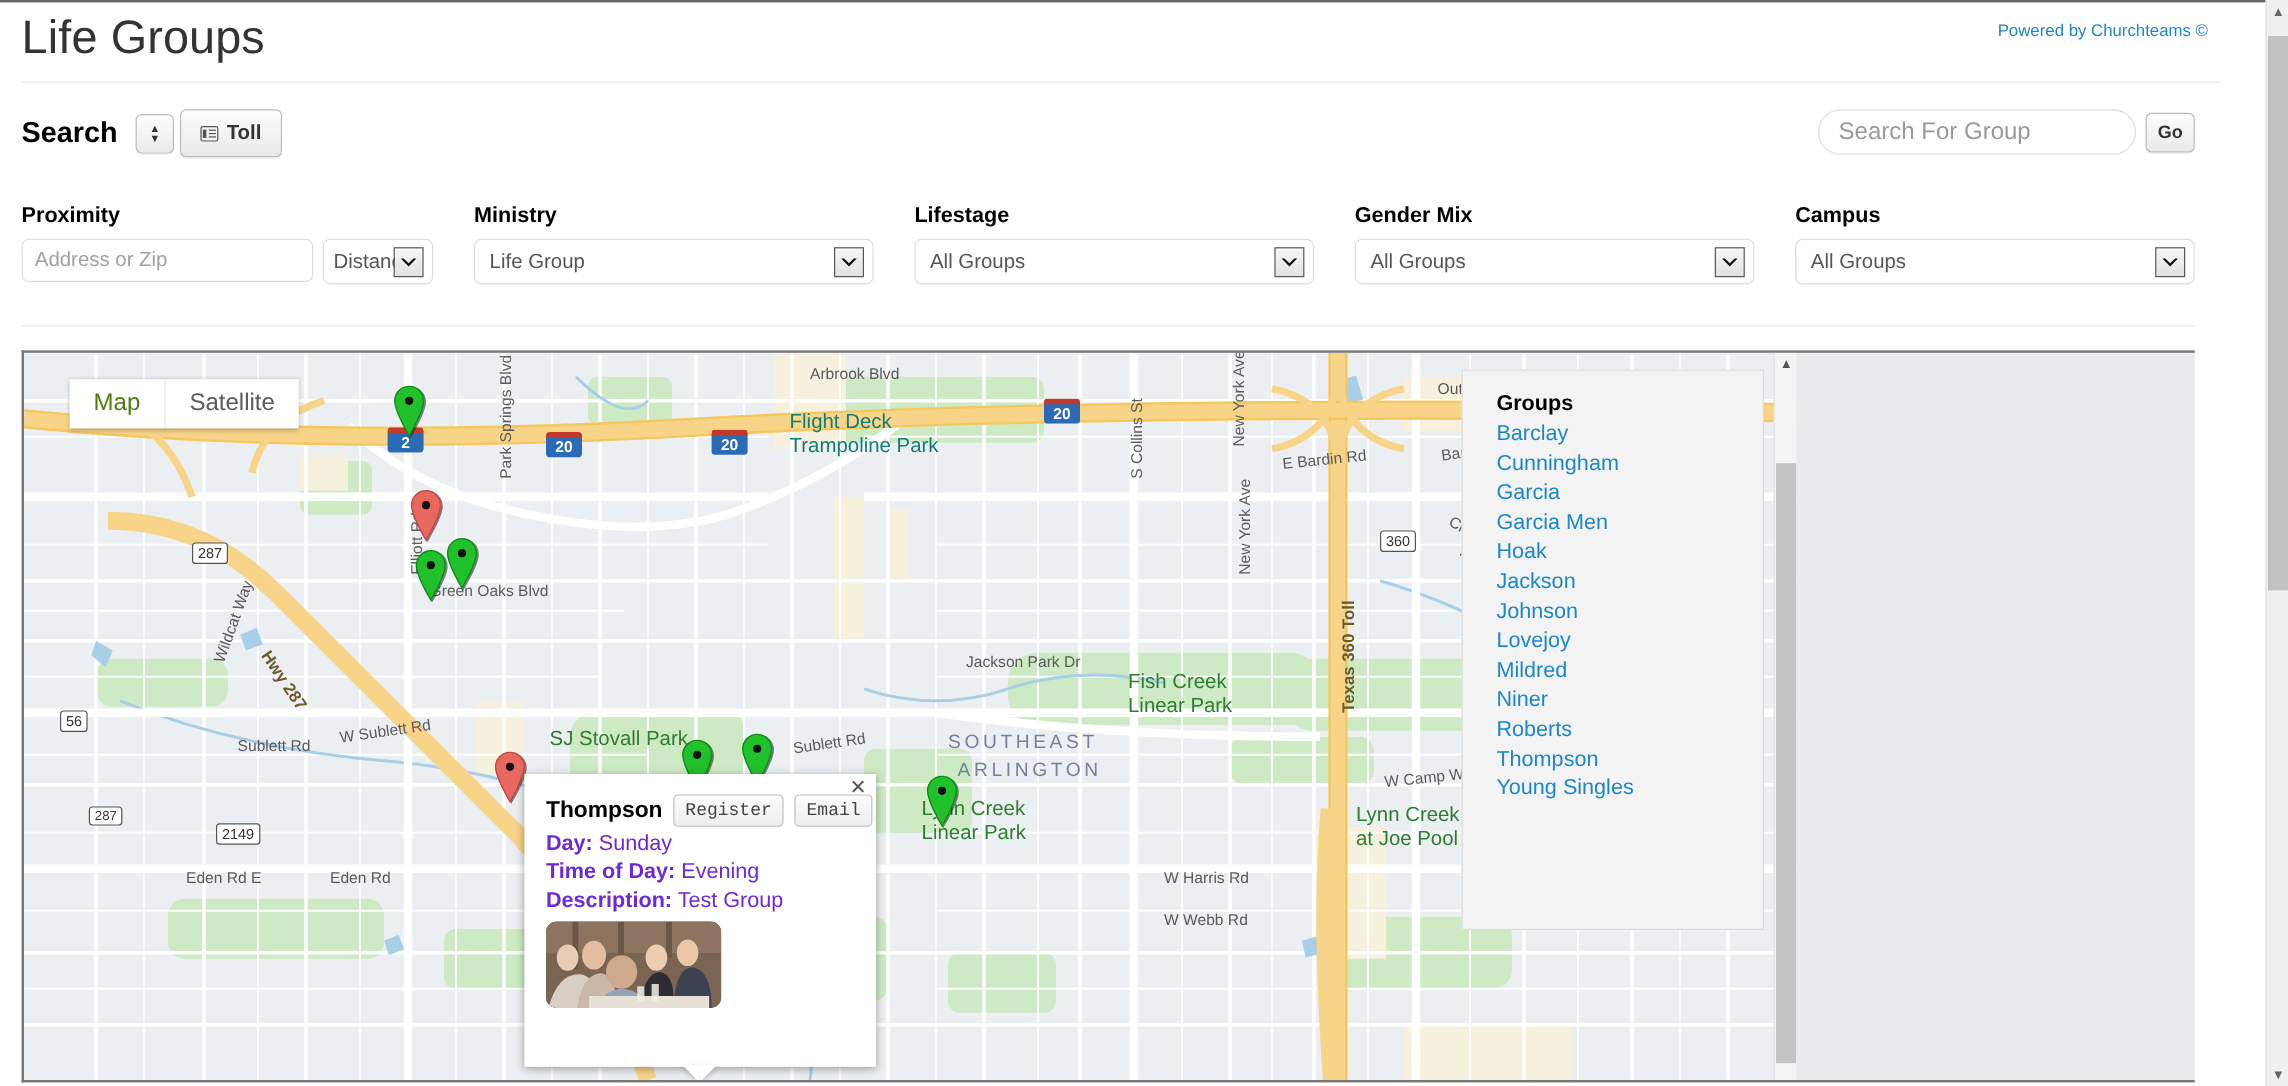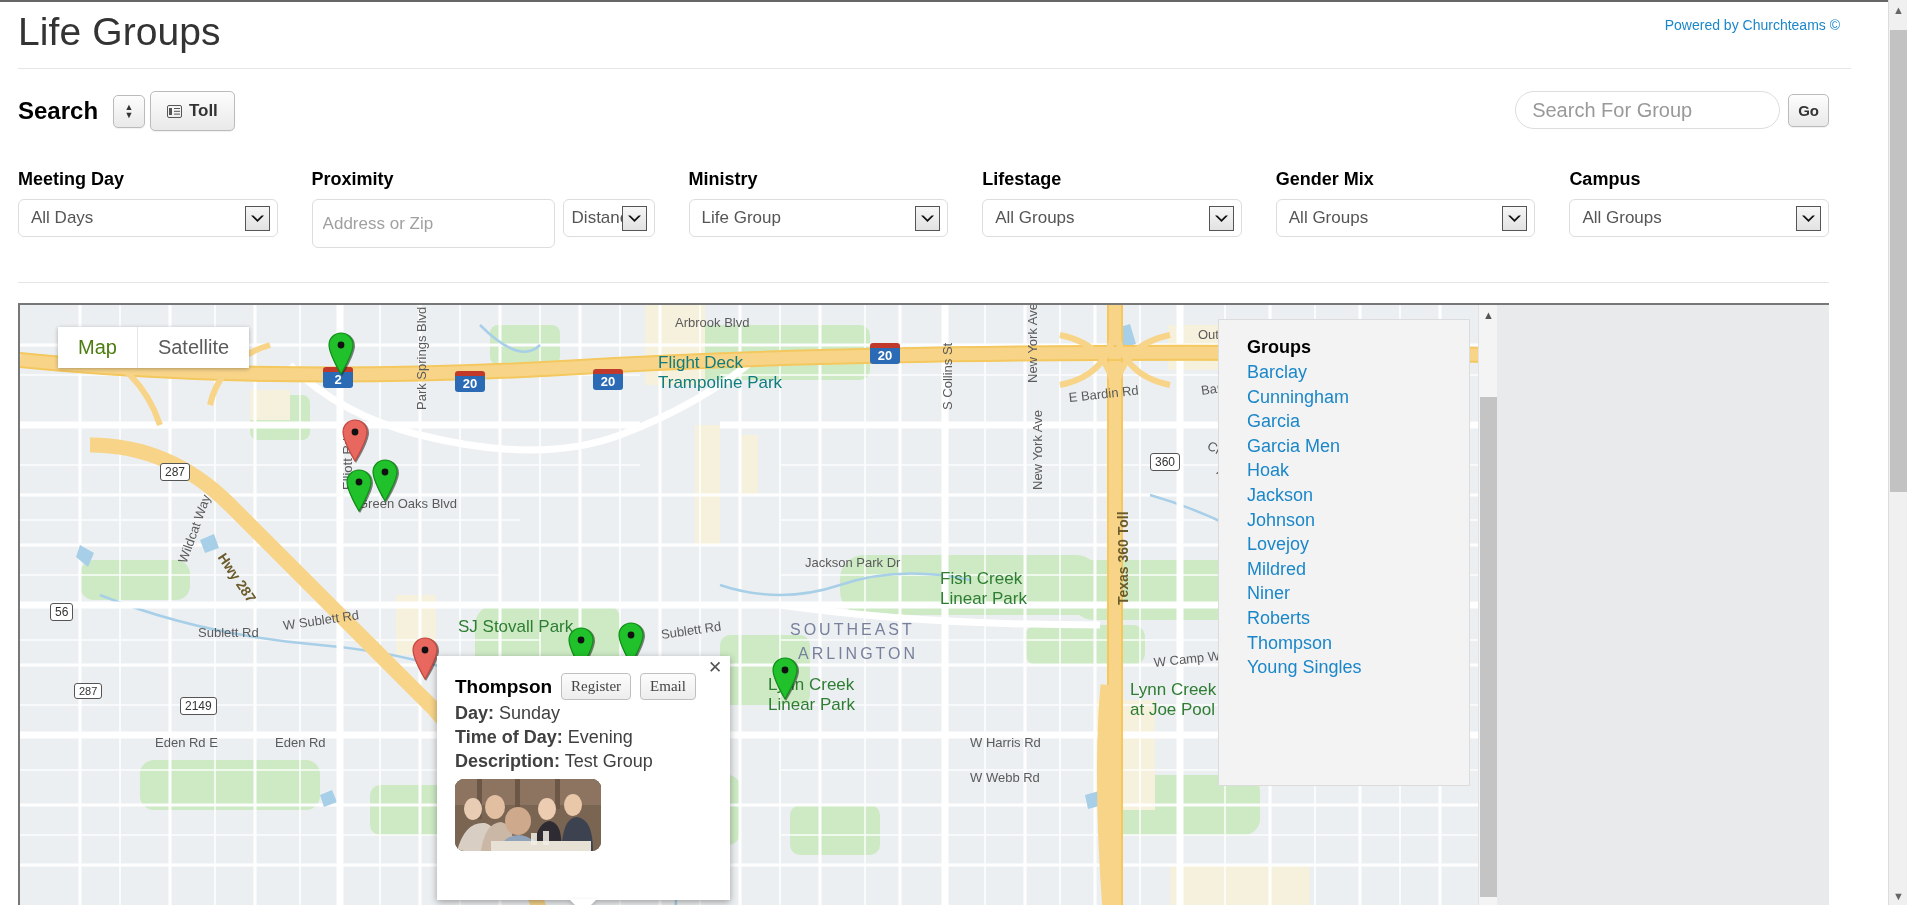--- a/index.html
+++ b/index.html
@@ -125,21 +125,21 @@
   .sel .caret {
     position:absolute; right:7px; top:6px;
     width:25px; height:25px;
     background:linear-gradient(#f6f6f6,#e2e2e2);
     border:1px solid #555;
     display:flex; align-items:center; justify-content:center;
   }
   .sel .caret svg { display:block; }
   .prox-wrap { display:flex; gap:8px; }
   .prox-addr {
-    flex:1 1 auto; height:49px;
+    flex:1 1 auto; height:36px;
     border:1px solid #ddd; border-radius:6px;
     padding:0 10px; font-size:17px; color:#555;
     font-family:"Liberation Sans", sans-serif; outline:none;
   }
   .prox-addr::placeholder { color:#a0a0a0; }
   .prox-dist { width:92px; flex:0 0 92px; padding-left:8px; overflow:hidden; white-space:nowrap; }
   .prox-dist .sel-text { display:block; width:52px; overflow:hidden; }
 
   .hr-filters {
     border:0; border-top:1px solid #e6e6e6;
@@ -198,23 +198,23 @@
     color:#555; font-size:17px; line-height:15px; text-align:center;
     font-family:"Liberation Sans", sans-serif;
   }
   .iw-body { padding:17px 14px 0 18px; }
   .iw-head { display:flex; align-items:flex-start; gap:9px; }
   .iw-title { font-size:19px; font-weight:bold; color:#000; flex:0 0 auto; margin-top:3px; }
   .iw-btn {
     background:linear-gradient(#fcfcfc,#ededed);
     border:1px solid #bfbfbf; border-radius:4px;
     font-size:15px; color:#444; padding:4px 9px; cursor:pointer;
-    font-family:Liberation Serif, serif;
-  }
-  .iw-line { font-size:18px; color:#404040; margin-top:3px; }
+    font-family:Liberation Mono, monospace;
+  }
+  .iw-line { font-size:18px; color:#6d28d9; margin-top:3px; }
   .iw-line b { font-weight:bold; }
   .iw-photo {
     margin-top:7px; width:146px; height:72px;
     border-radius:9px; overflow:hidden; position:relative;
     background:#6a5a4c;
   }
 
   
   .groups-box {
     position:absolute; right:27px; top:14px;
@@ -287,31 +287,20 @@
       </button>
 
       <div class="search-right">
         <input class="search-input" type="text" placeholder="Search For Group" style="">
         <button class="btn btn-go">Go</button>
       </div>
     </div>
 
     <div class="filters">
 
-      <div class="filter">
-        <div class="filter-label">Meeting Day</div>
-        <div class="sel">
-          <span class="sel-text">All Days</span>
-          <span class="caret">
-            <svg width="15" height="10" viewBox="0 0 15 10">
-                <path d="M1 1.5 L7.5 8 L14 1.5 L11.6 1.5 L7.5 5.4 L3.4 1.5 Z" fill="#111"></path>
-              </svg>
-          </span>
-        </div>
-      </div>
 
       <div class="filter">
         <div class="filter-label">Proximity</div>
         <div class="prox-wrap">
           <input class="prox-addr" type="text" placeholder="Address or Zip" style="">
           <div class="sel prox-dist">
             <span class="sel-text">Distance</span>
             <span class="caret">
               <svg width="15" height="10" viewBox="0 0 15 10">
                   <path d="M1 1.5 L7.5 8 L14 1.5 L11.6 1.5 L7.5 5.4 L3.4 1.5 Z" fill="#111"></path>

